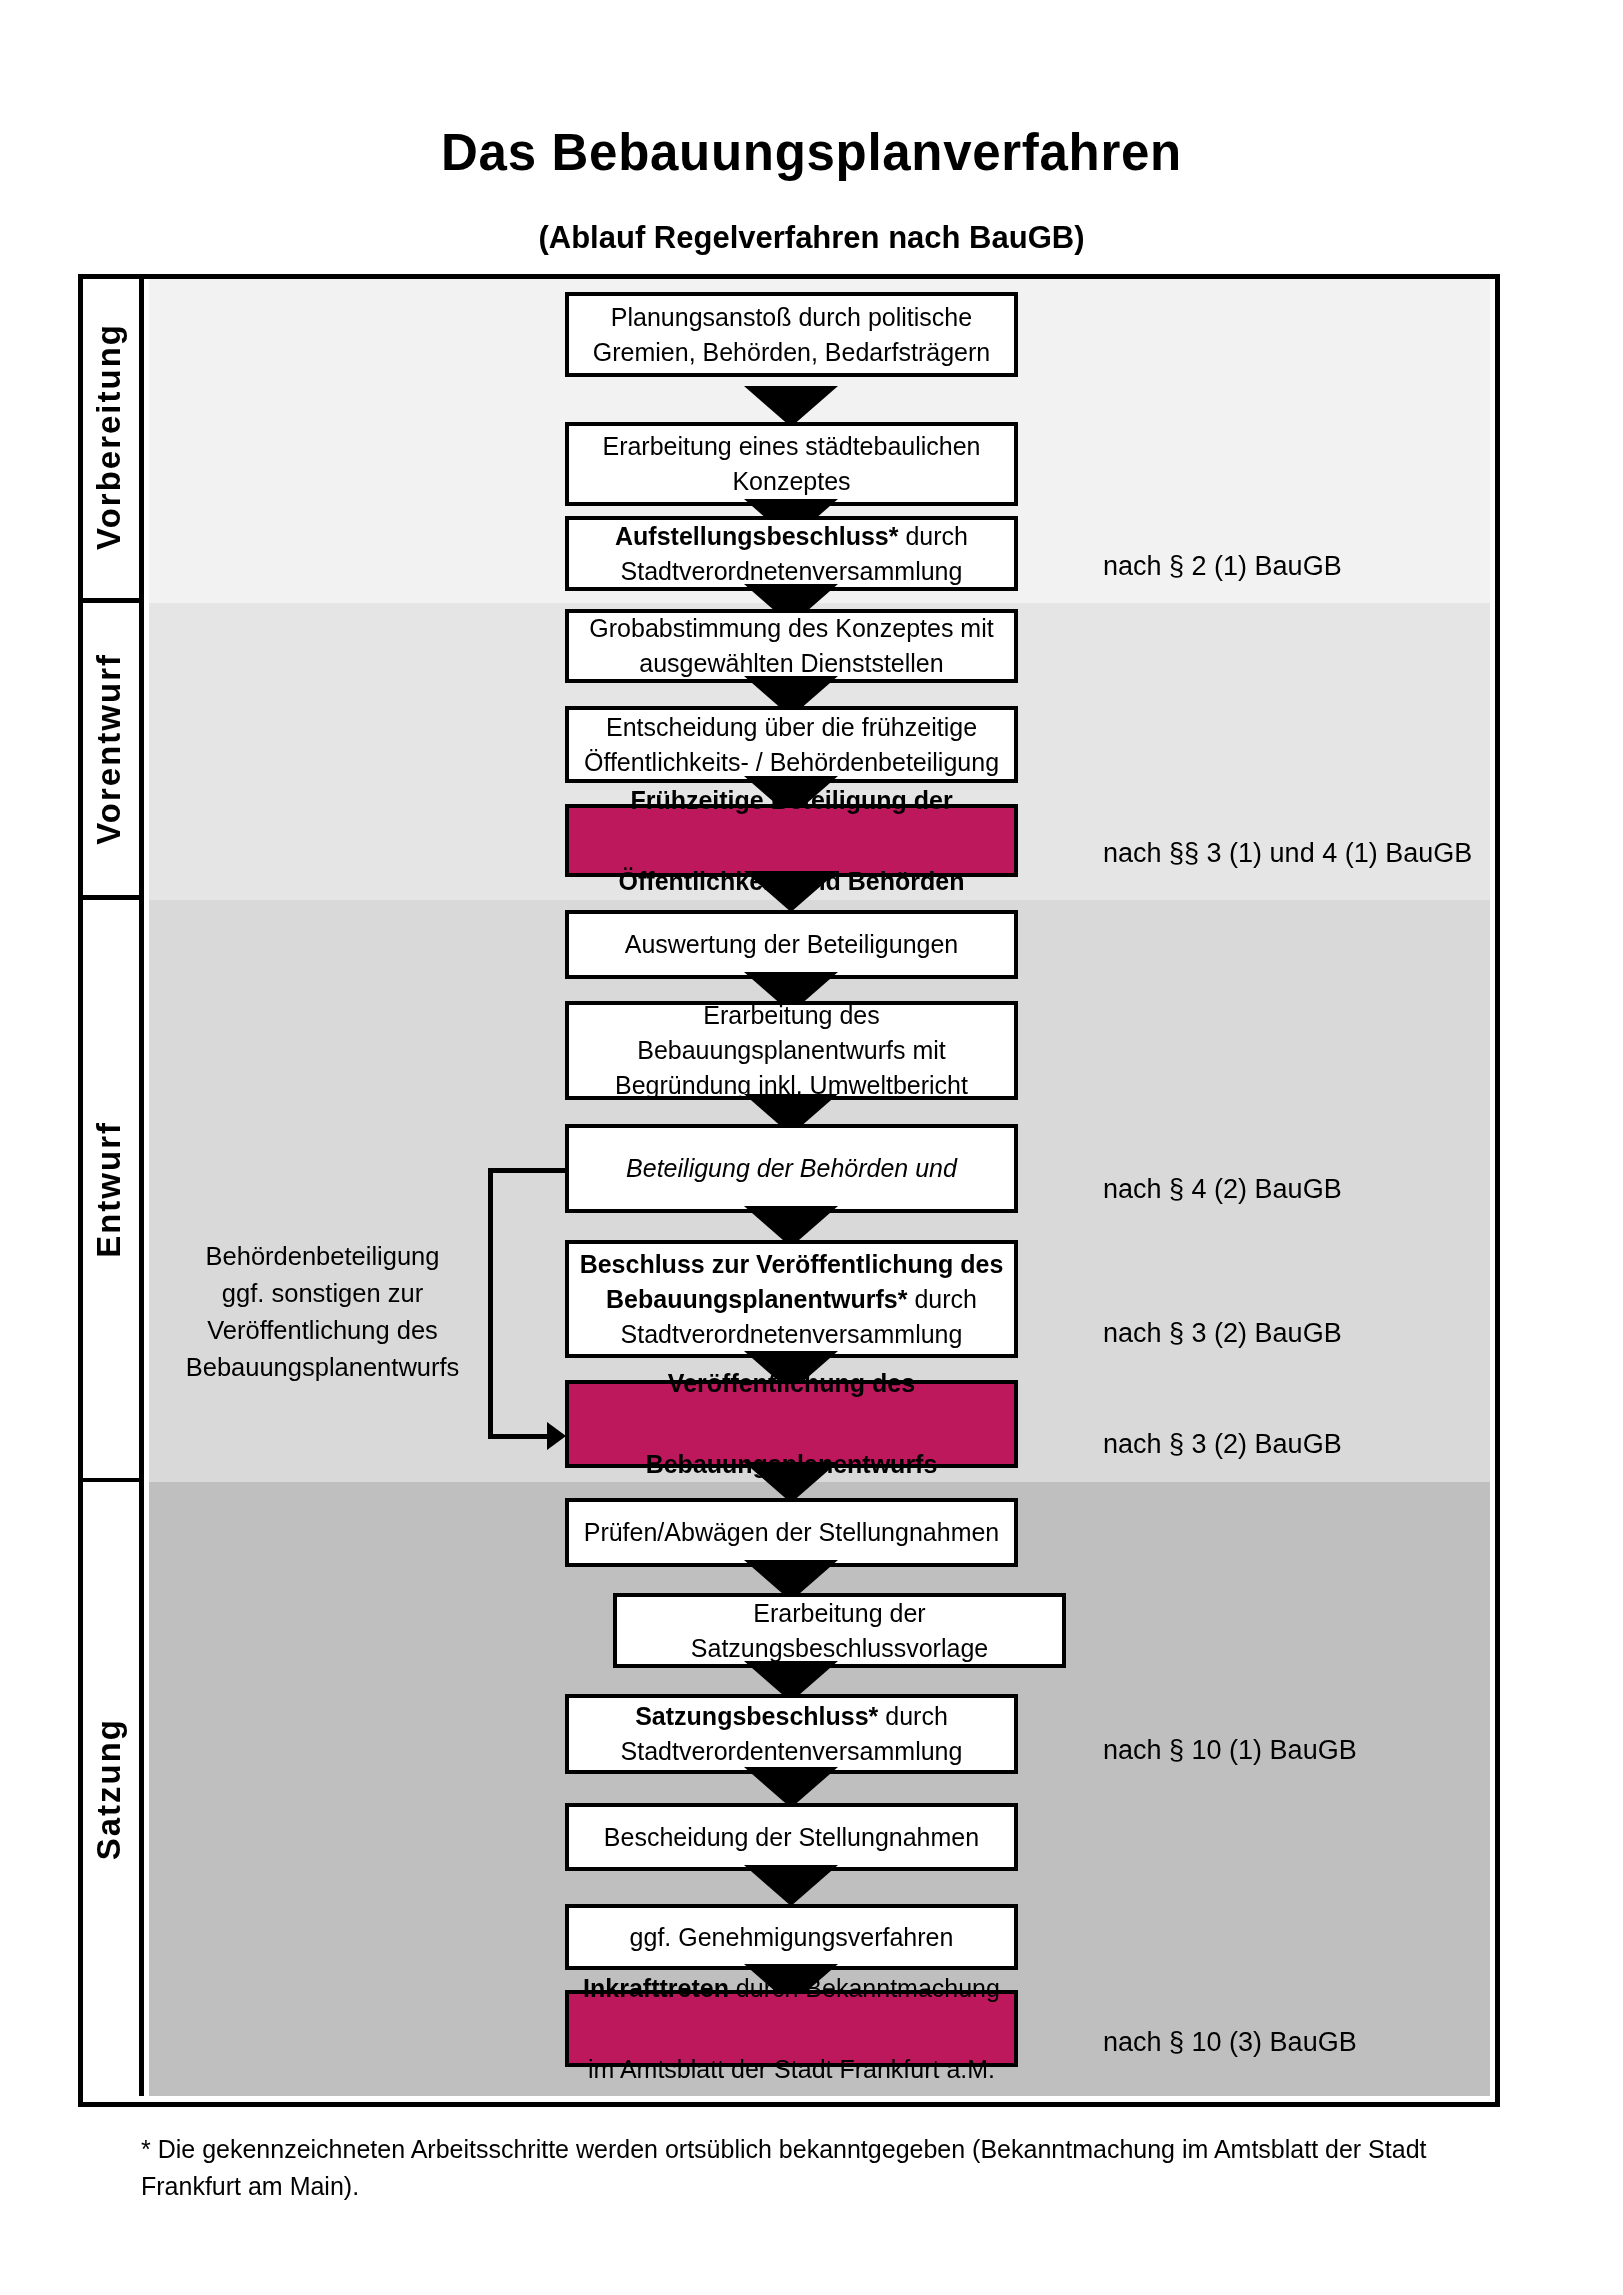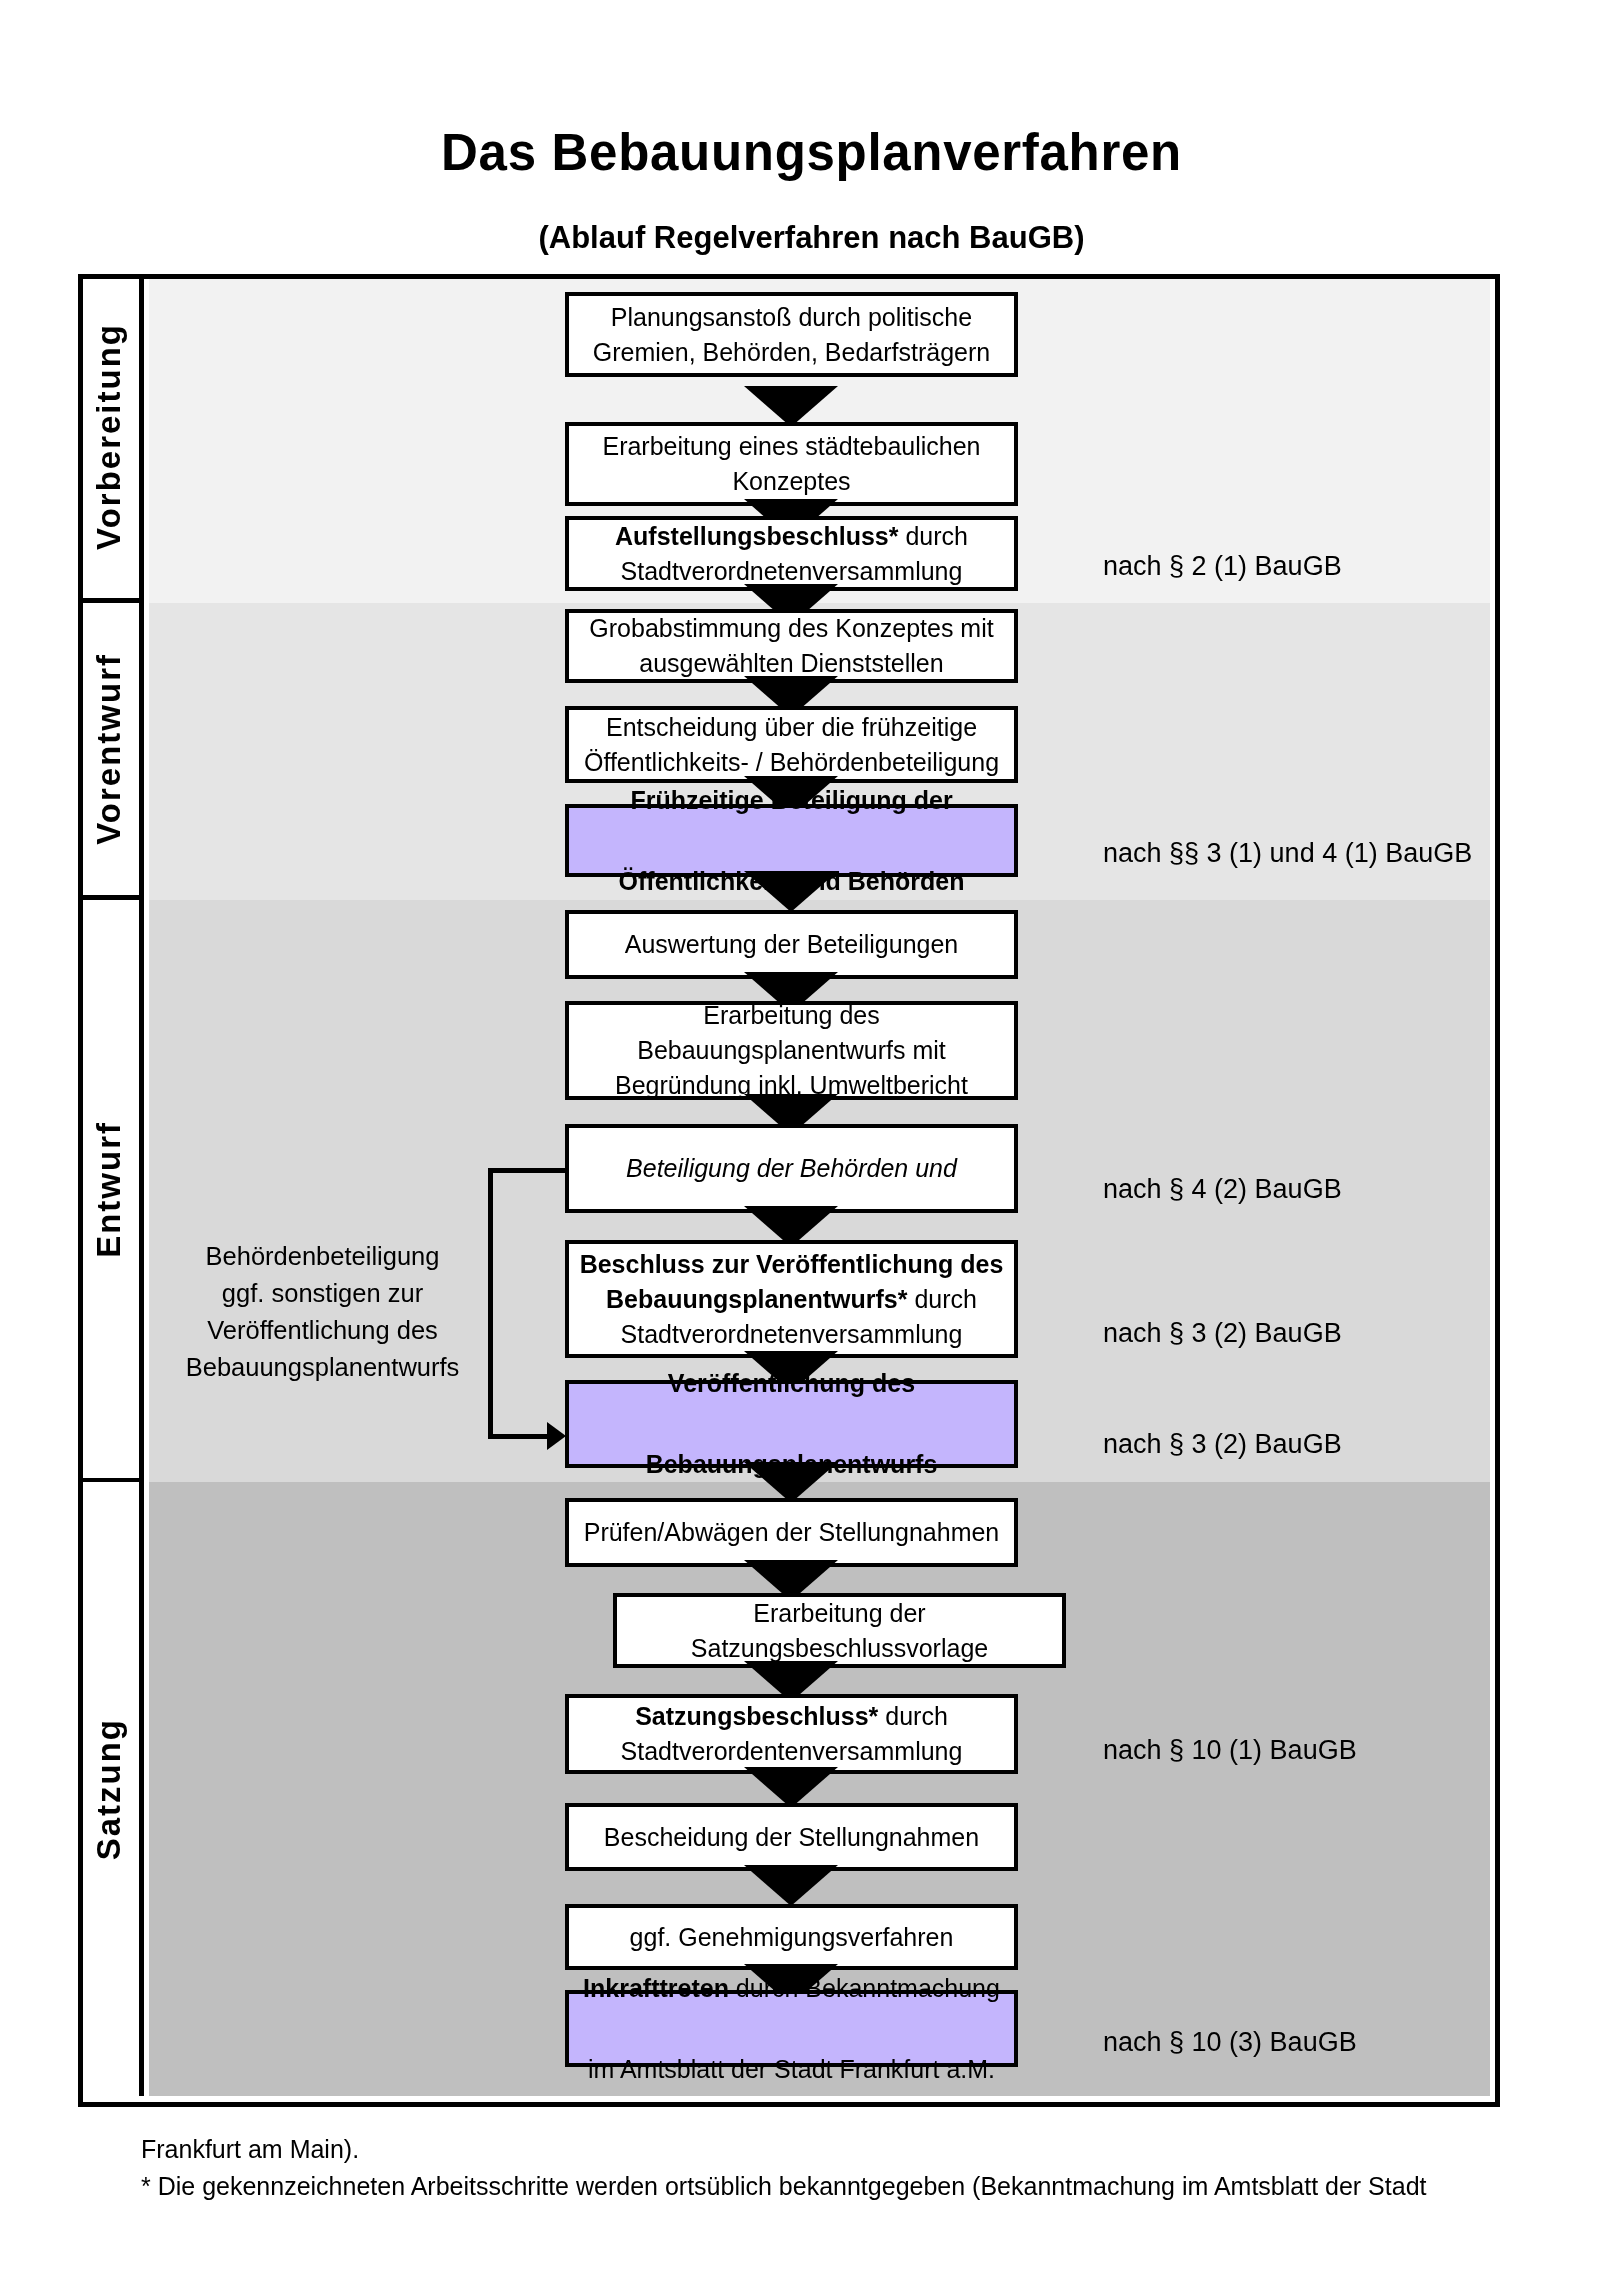--- a/index.html
+++ b/index.html
@@ -32,21 +32,21 @@
     writing-mode:vertical-rl;transform:rotate(180deg);
     font-size:33px;font-weight:bold;letter-spacing:2px;white-space:nowrap;
   }
   .phase-stripe{position:absolute;left:71px;width:1341px;}
   .step{
     position:absolute;left:565px;width:453px;box-sizing:border-box;
     border:4.6px solid #000;background:#ffffff;
     display:flex;flex-direction:column;align-items:center;justify-content:center;
     text-align:center;font-size:25px;line-height:35px;
   }
-  .step.highlight{background:#c4b5fd;gap:46px;}
+  .step.highlight{background:#be185d;gap:46px;}
   .step-line{white-space:nowrap;}
   .seg-bold{font-weight:bold;}
   .flow-arrow{
     position:absolute;left:744px;width:0;height:0;
     border-left:47px solid transparent;border-right:47px solid transparent;
     border-top:41px solid #000;
   }
   .law-note{
     position:absolute;left:1103px;font-size:27px;line-height:27.5px;white-space:nowrap;
   }
@@ -191,16 +191,16 @@
     </div>
     <div class="flow-arrow" style="top: 1964px;"></div>
     <div class="step highlight abs" style="top: 1990px; height: 77px;">
       <div class="step-line"><span class="seg-bold">Inkrafttreten</span><span> durch Bekanntmachung</span></div>
       <div class="step-line"><span>im Amtsblatt der Stadt Frankfurt a.M.</span></div>
     </div>
     <div class="law-note" style="top: 2029px;">nach § 10 (3) BauGB</div>
   </div>
 
 <div class="abs footnote">
+    <div>* Die gekennzeichneten Arbeitsschritte werden ortsüblich bekanntgegeben (Bekanntmachung im Amtsblatt  der Stadt</div>
     <div>Frankfurt am Main).</div>
-    <div>* Die gekennzeichneten Arbeitsschritte werden ortsüblich bekanntgegeben (Bekanntmachung im Amtsblatt  der Stadt</div>
   </div>
 
 
 </body></html>

